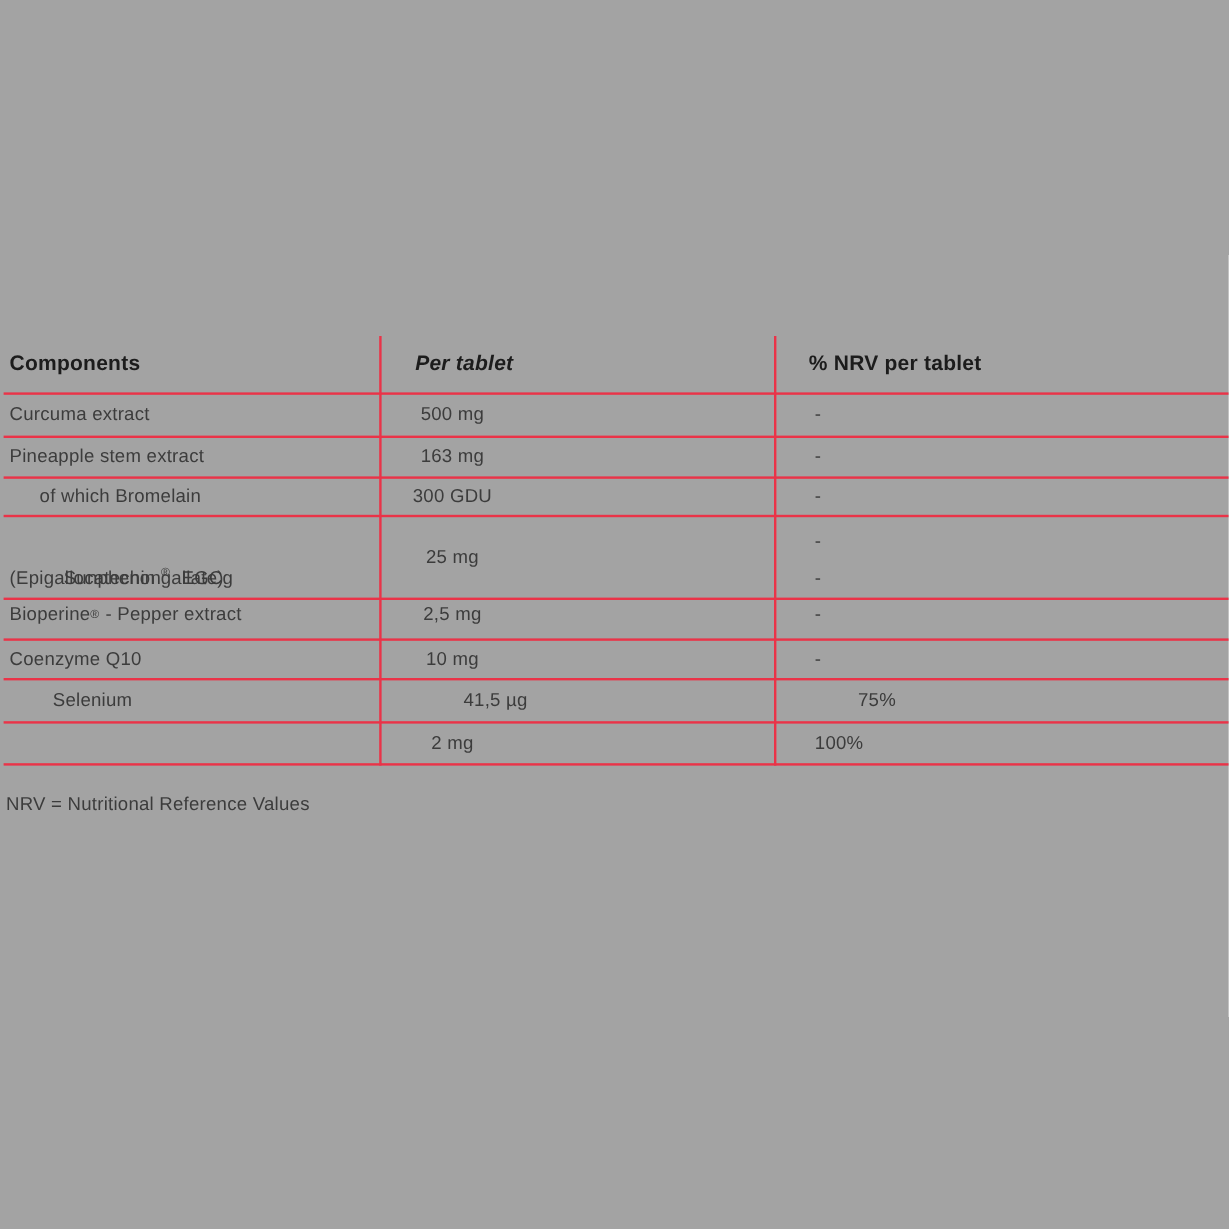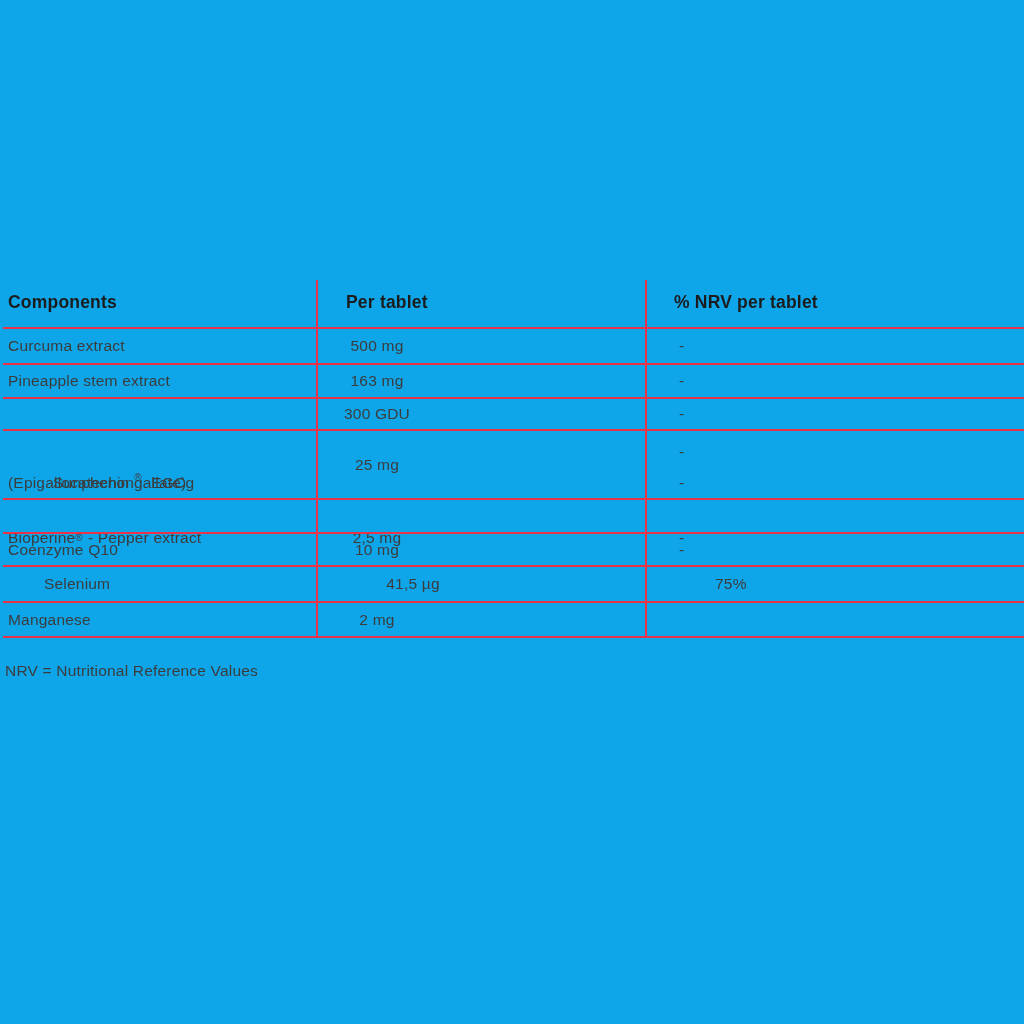--- a/index.html
+++ b/index.html
@@ -4,21 +4,21 @@
 <style>
   html, body {
     margin: 0;
     padding: 0;
     background: #ffffff;
   }
   #canvas {
     position: relative;
     width: 1024px;
     height: 1024px;
-    background: #0ea5e9;
+    background: #a3a3a3;
     font-family: "Liberation Sans", sans-serif;
     color: #3c3c3c;
     overflow: hidden;
   }
   
   .hline {
     position: absolute;
     left: 3px;
     width: 1021px;
     height: 2px;
@@ -53,21 +53,21 @@
   .c-name.indent { left: 33px; width: 275px; }
   .c-qty   { left: 318px; width: 118px; justify-content: center; text-align: left; }
   .c-nrv   { left: 679px; width: 200px; }
   
   .hdr .cell {
     font-size: 17.5px;
     font-weight: 700;
     color: #1c1c1c;
     letter-spacing: 0.2px;
   }
-  .hdr .c-qty { left: 346px; width: 120px; justify-content: flex-start; text-align: left; }
+  .hdr .c-qty { left: 346px; width: 120px; justify-content: flex-start; text-align: left; font-style: italic; }
   .hdr .c-nrv { left: 674px; text-align: right; }
   
   .reg {
     font-size: 10px;
     vertical-align: 7px;
     line-height: 0;
   }
   .post-gap { margin-left: 5px; }
   
   .stack {
@@ -107,20 +107,21 @@
     <div class="cell c-nrv">-</div>
   </div>
 
   <div class="row" style="top:365px;height:32px;">
     <div class="cell c-name">Pineapple stem extract</div>
     <div class="cell c-qty">163 mg</div>
     <div class="cell c-nrv">-</div>
   </div>
 
   <div class="row" style="top:399px;height:30px;">
+    <div class="cell c-name indent">of which Bromelain</div>
     <div class="cell c-qty">300 GDU</div>
     <div class="cell c-nrv">-</div>
   </div>
 
   <div class="row" style="top:431px;height:67px;">
     <div class="cell c-name" style="align-items:stretch;">
       <span class="stack">
         <span class="line">
           <span>Sunphenon</span><span class="reg">®</span><span class="post-gap"> EGCg</span>
         </span>
@@ -129,43 +130,43 @@
     </div>
     <div class="cell c-qty">25 mg</div>
     <div class="cell c-nrv" style="align-items:stretch;">
       <span class="stack">
         <span class="line">-</span>
         <span class="line">-</span>
       </span>
     </div>
   </div>
 
-  <div class="row" style="top:522px;height:32px;">
+  <div class="row" style="top:497px;height:32px;">
     <div class="cell c-name">
       <span>Bioperine</span><span class="reg">®</span><span class="post-gap">- Pepper extract</span>
     </div>
     <div class="cell c-qty">2,5 mg</div>
     <div class="cell c-nrv">-</div>
   </div>
 
   <div class="row" style="top:534px;height:31px;">
     <div class="cell c-name">Coenzyme Q10</div>
     <div class="cell c-qty">10 mg</div>
     <div class="cell c-nrv">-</div>
   </div>
 
   <div class="row" style="top:567px;height:34px;margin-left:36px;">
     <div class="cell c-name">Selenium</div>
     <div class="cell c-qty">41,5 µg</div>
     <div class="cell c-nrv">75%</div>
   </div>
 
   <div class="row" style="top:603px;height:33px;">
-    <div class="cell c-name">Manganese</div>
     <div class="cell c-qty">2 mg</div>
+    <div class="cell c-nrv">100%</div>
   </div>
 
   <div class="hline" style="top:327px;"></div>
   <div class="hline" style="top:363px;"></div>
   <div class="hline" style="top:397px;"></div>
   <div class="hline" style="top:429px;"></div>
   <div class="hline" style="top:498px;"></div>
   <div class="hline" style="top:532px;"></div>
   <div class="hline" style="top:565px;"></div>
   <div class="hline" style="top:601px;"></div>

